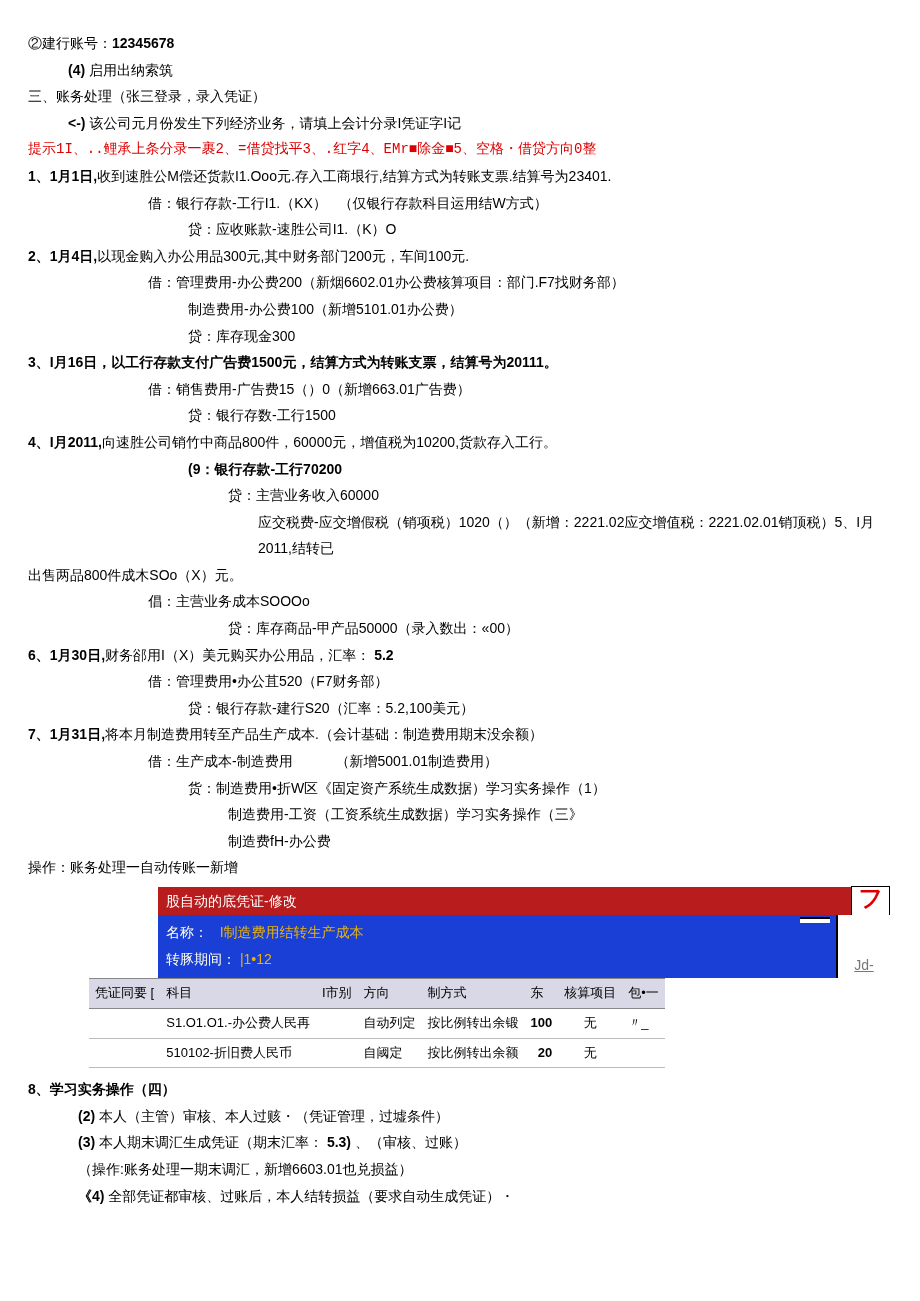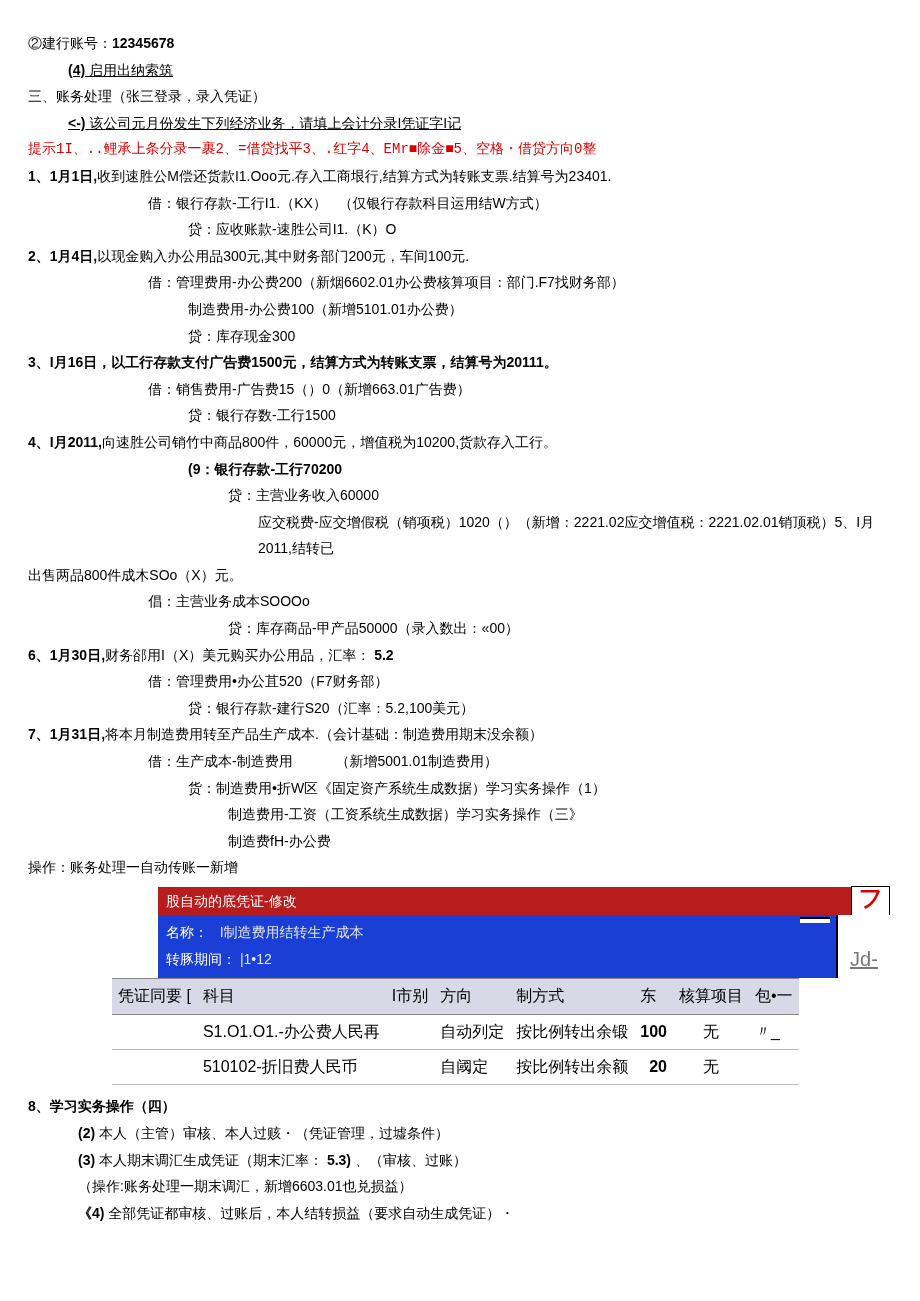--- a/index.html
+++ b/index.html
@@ -9,21 +9,21 @@
     color: #000;
     background: #fff;
     margin: 0;
     padding: 30px 30px 30px 28px;
     width: 920px;
     box-sizing: border-box;
   }
   .line { white-space: pre-wrap; }
   .bold { font-weight: 700; }
   .red { color: #d00; font-family: Liberation Mono, monospace; }
-  .indent1 { padding-left: 40px; text-decoration: underline; }
+  .indent1 { padding-left: 40px; }
   .indent2 { padding-left: 120px; }
   .indent3 { padding-left: 160px; }
   .indent4 { padding-left: 200px; }
   .indent-op { padding-left: 50px; }
 
   
   .blue-block {
     margin-left: 130px;
     margin-top: 6px;
   }
@@ -50,43 +50,43 @@
   .blue-body {
     background: #1a3fd6;
     color: #fff;
     padding: 4px 8px 6px 8px;
     display: flex;
     position: relative;
     font-size: 14px;
   }
   .blue-body .col { display: flex; flex-direction: column; }
   .blue-body .lab { color: #ffe; }
-  .blue-body .val { color: #e5e5e5; }
+  .blue-body .val { color: #eab308; }
   .blue-body .right-slot {
     position: absolute;
     right: 0;
     top: 0;
     background: #fff;
     color: #777;
-    font-size: 20px;
+    font-size: 14px;
     height: 100%;
     width: 52px;
     border-left: 2px solid #000;
     display:flex; align-items:flex-end; justify-content:center;
     text-decoration: underline;
   }
   .blue-body .dash {
     position:absolute; right:60px; top:2px; color:#000; background:#fff; height:4px; width:30px; border-top:2px solid #000;
   }
 
   
   .tbl {
-    margin-left: 84px;
+    margin-left: 61px;
     border-collapse: collapse;
-    font-size: 16px;
+    font-size: 13px;
   }
   .tbl th, .tbl td {
     padding: 2px 6px;
     text-align: left;
     white-space: nowrap;
   }
   .tbl thead th {
     background: #d8d8e6;
     border-top: 1px solid #888;
     border-bottom: 1px solid #888;

